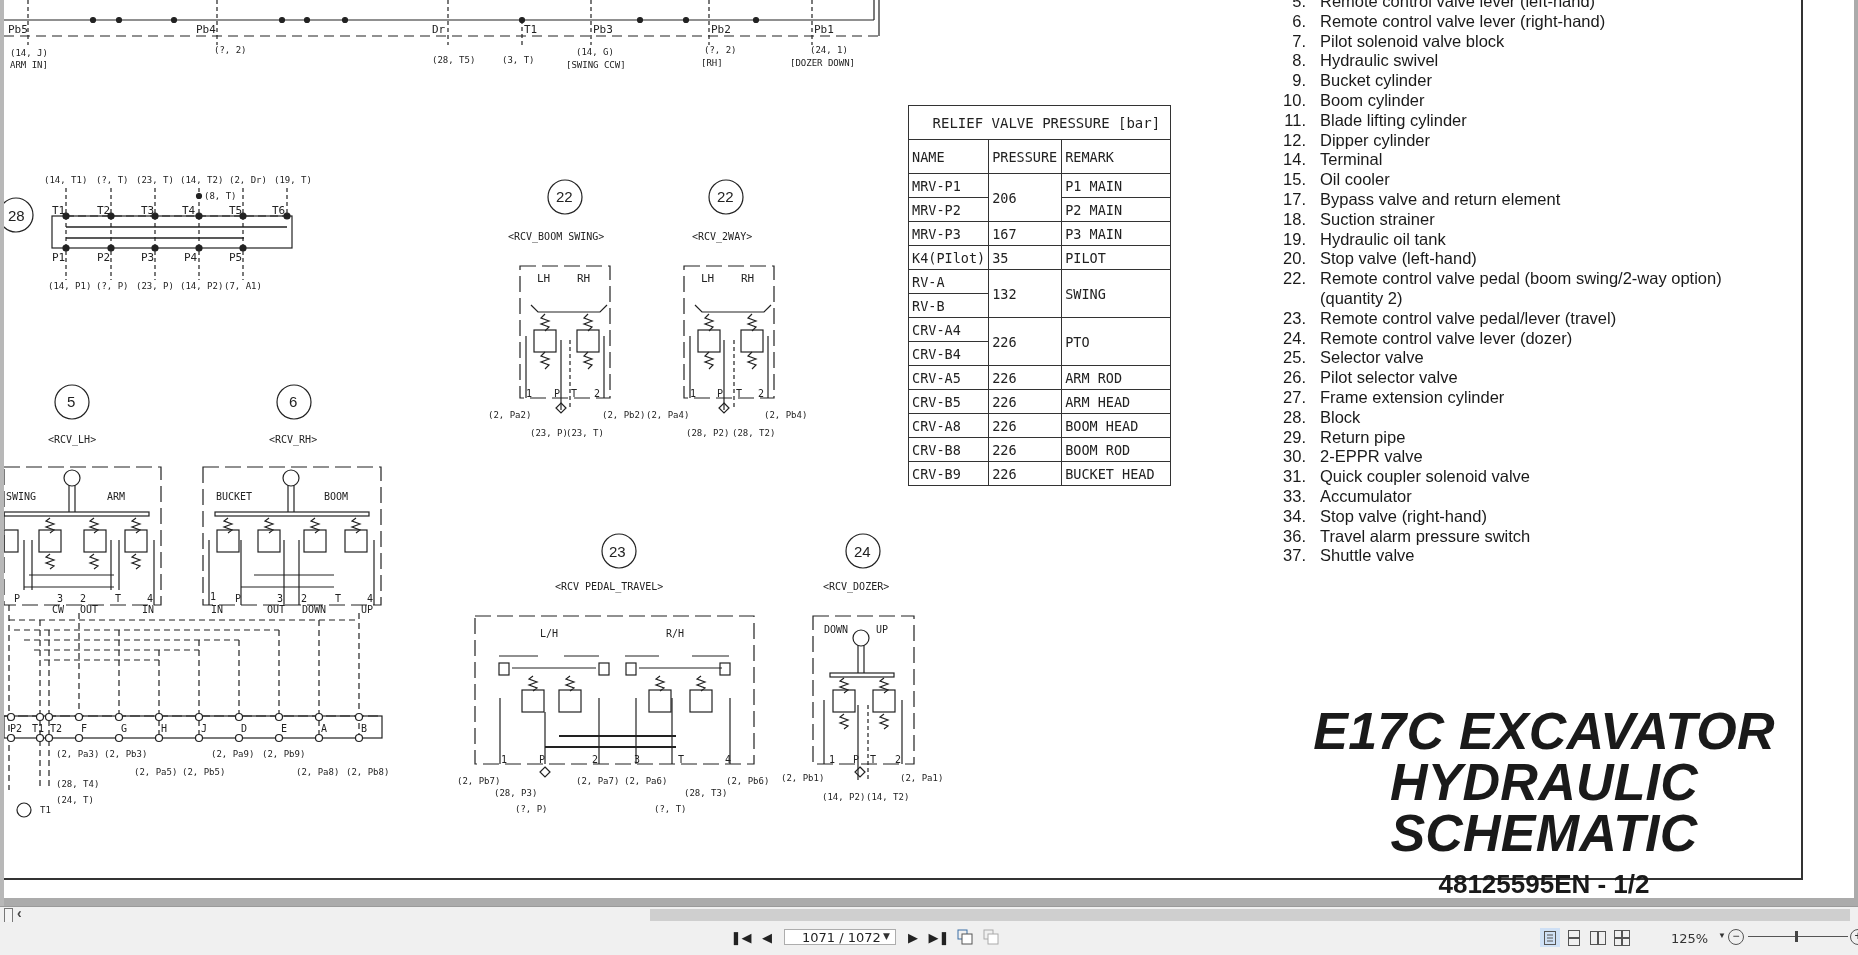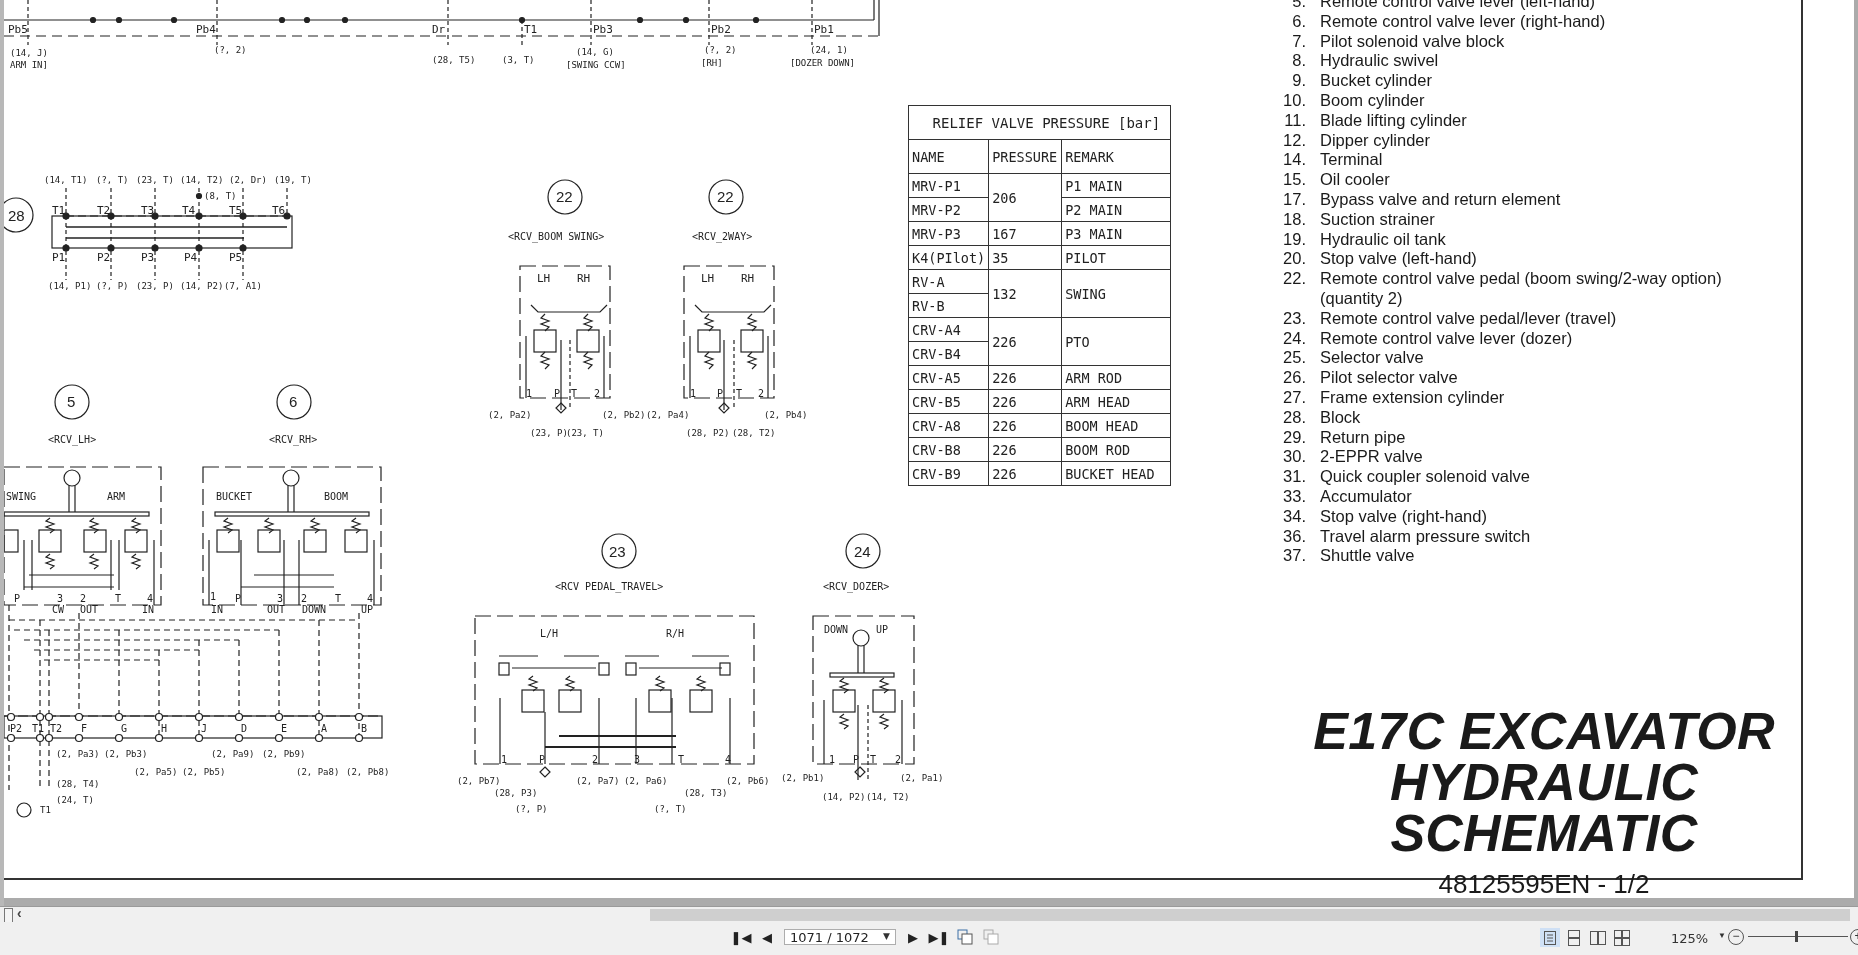--- a/index.html
+++ b/index.html
@@ -17,31 +17,31 @@
   .legend-text{white-space:nowrap;}
   
   .relief{position:absolute;left:904px;top:105px;border-collapse:collapse;font-family:"DejaVu Sans Mono","Liberation Mono",monospace;font-size:13.5px;color:#222;}
   .relief td{border:1px solid #333;text-align:left;padding:0 3px;height:23px;}
   .relief .title td{height:33px;font-size:14px;text-align:right;padding-right:10px;}
   .relief .hdr td{height:33px;}
   .relief .c1{width:72px;} .relief .c2{width:66px;} .relief .c3{width:102px;}
   
   .title-block{position:absolute;left:1290px;top:706px;width:500px;text-align:center;color:#1a1a1a;}
   .title-l1,.title-l2{font-weight:bold;font-size:52px;line-height:51px;letter-spacing:0.2px;font-style:italic;}
-  .title-l3{font-weight:normal;font-size:26px;margin-top:10px;}
+  .title-l3{font-weight:bold;font-size:26px;margin-top:10px;}
   
   .hscroll{position:absolute;left:0;top:906px;width:1858px;height:16px;background:#f0f0f0;border-top:1px solid #9a9a9a;}
   .hscroll-box{position:absolute;left:4px;top:1px;width:7px;height:14px;border:1px solid #777;background:#f4f4f4;}
   .hscroll-left{position:absolute;left:17px;top:-2px;font-size:14px;color:#444;font-weight:bold;}
   .hscroll-thumb{position:absolute;left:650px;top:2px;width:1200px;height:12px;background:#cfcfcf;}
   
   .statusbar{position:absolute;left:0;top:922px;width:1858px;height:33px;background:#f0f0f0;}
   .nav{position:absolute;left:732px;top:6px;display:flex;align-items:center;gap:8px;}
   .navbtn{width:18px;height:18px;display:flex;align-items:center;justify-content:center;color:#222;font-size:13px;cursor:pointer;}
-  .page-box{width:112px;height:16px;border:1px solid #adadad;background:#fff;display:flex;align-items:center;font-size:13px;color:#222;padding-left:5px;box-sizing:border-box;position:relative;font-family:"DejaVu Sans",sans-serif;}
+  .page-box{width:112px;height:16px;border:1px solid #adadad;background:#fff;display:flex;align-items:center;font-size:13px;color:#222;padding-left:17px;box-sizing:border-box;position:relative;font-family:"DejaVu Sans",sans-serif;}
   .page-box .dd{position:absolute;right:5px;top:1px;font-size:9px;color:#333;}
   .view-btns{position:absolute;left:1540px;top:6px;display:flex;gap:4px;}
   .vbtn{width:20px;height:19px;display:flex;align-items:center;justify-content:center;}
   .vbtn.active{background:#cfe0f5;}
   .zoom-pct{position:absolute;left:1664px;top:9px;font-size:13px;color:#333;font-family:"DejaVu Sans",sans-serif;margin-left:7px;}
   .zoom-dd{position:absolute;left:1718px;top:9px;font-size:8px;color:#333;}
   .zoom-minus{position:absolute;left:1728px;top:7px;width:14px;height:14px;border:1px solid #555;border-radius:50%;font-size:12px;line-height:13px;text-align:center;color:#333;}
   .zoom-track{position:absolute;left:1748px;top:14px;width:100px;height:1px;background:#555;}
   .zoom-thumb{position:absolute;left:1795px;top:9px;width:3px;height:11px;background:#444;}
   .zoom-plus{position:absolute;left:1850px;top:7px;width:14px;height:14px;border:1px solid #555;border-radius:50%;font-size:12px;line-height:13px;text-align:center;color:#333;}

